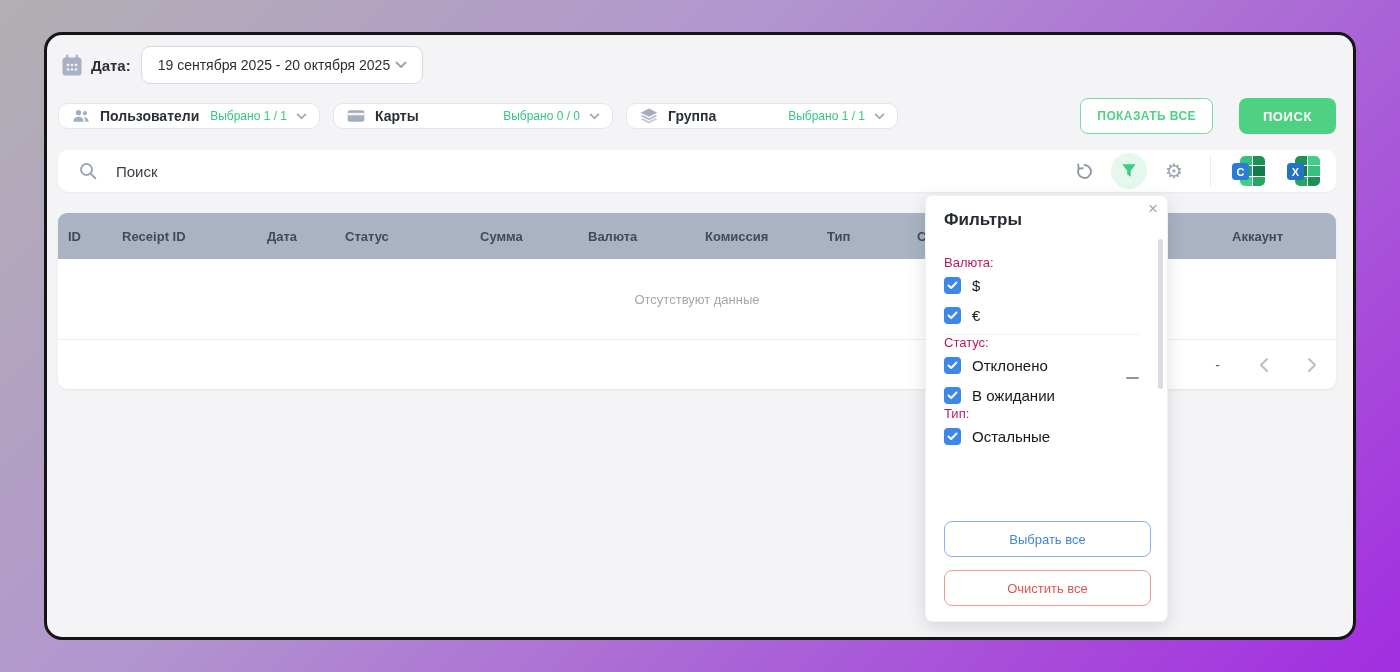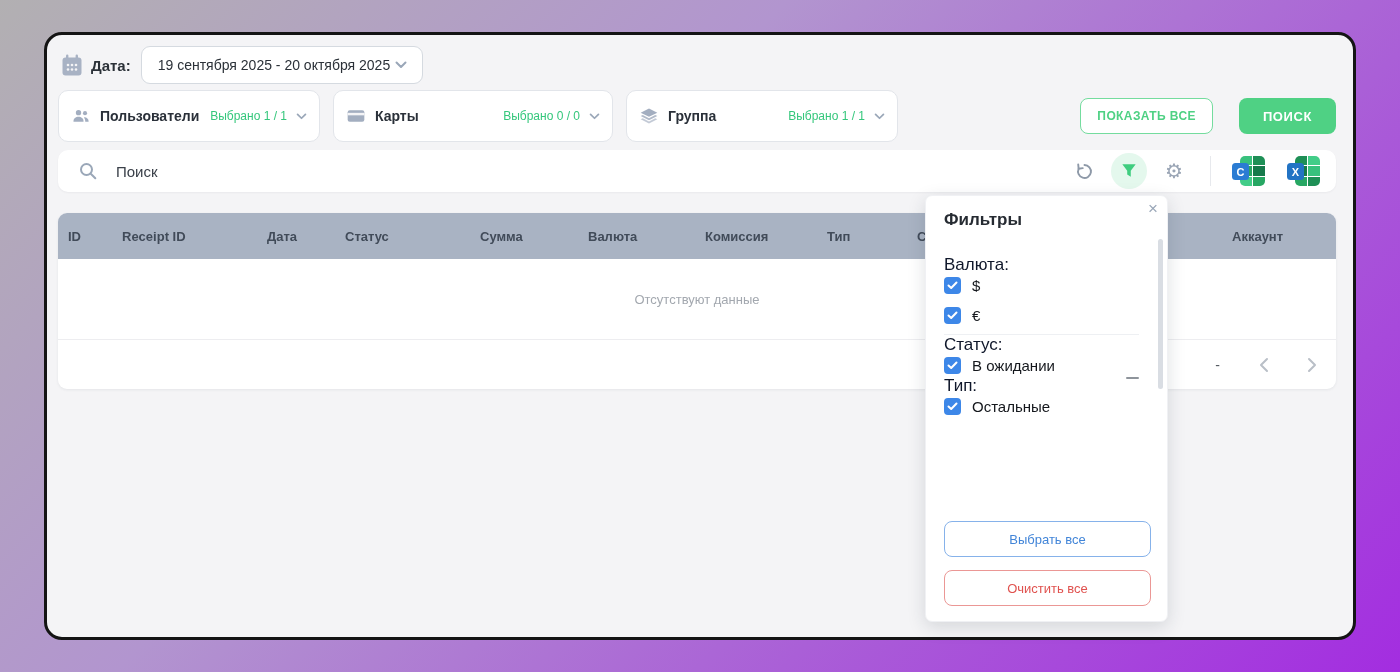--- a/index.html
+++ b/index.html
@@ -17,21 +17,21 @@
   .row-date{display:flex;align-items:center;height:38px;margin:0 0 13px 2px}
   .row-date .dlabel{font-size:15px;font-weight:700;color:#2b3138;margin:0 10px 0 7px}
   .date-select{
     display:flex;align-items:center;justify-content:space-between;box-sizing:border-box;
     width:282px;height:38px;padding:0 15px 0 16px;background:#fff;
     border:1px solid #d5dae0;border-radius:9px;font-size:14px;color:#2b3138;cursor:pointer;
   }
   
   .row-filters{display:flex;align-items:center;height:38px;margin-bottom:15px;gap:13px}
   .pill{
-    display:flex;align-items:center;gap:9px;box-sizing:border-box;height:52px;padding:0 12px;
+    display:flex;align-items:center;gap:9px;box-sizing:border-box;height:26px;padding:0 12px;
     background:#fff;border:1px solid #e2e5ea;border-radius:10px;cursor:pointer;
   }
   .pill .plabel{font-size:14px;font-weight:600;color:#2a3039}
   .pill .psel{margin-left:auto;font-size:12px;color:#35c77c;white-space:nowrap}
   .pill.w1{width:262px}.pill.w2{width:280px}.pill.w3{width:272px}
   .btn-outline{
     margin-left:auto;height:36px;padding:0 16px;background:#fff;border:1px solid #74dc9e;
     border-radius:8px;color:#4fd184;font-family:inherit;font-size:12px;font-weight:600;letter-spacing:.4px;cursor:pointer;
   }
   .btn-solid{
@@ -79,21 +79,21 @@
   .pg-btn{width:20px;height:20px;border:none;background:transparent;padding:0;display:flex;align-items:center;justify-content:center;cursor:pointer}
   .pg-gap{width:28px}
   
   .popup{
     position:absolute;left:925px;top:195px;width:243px;height:427px;z-index:10;box-sizing:border-box;
     background:#fff;border:1px solid #f0f1f4;border-radius:7px;box-shadow:0 5px 18px rgba(35,45,60,.15);
   }
   .popup-close{position:absolute;top:3px;right:9px;font-size:17px;color:#9aa7b8;cursor:pointer;line-height:20px}
   .popup-title{position:absolute;left:18px;top:14px;font-size:17px;font-weight:700;color:#262b32}
   .popup-scroll{position:absolute;left:0;top:48px;width:231px;height:259px;overflow:hidden;padding:0 18px;box-sizing:border-box}
-  .pgroup-label{font-size:17px;color:#0f172a;height:15px}
+  .pgroup-label{font-size:13px;color:#be185d;height:15px}
   .pgroup-label.first{margin-top:11px}
   .pgroup-label.after-div{margin-top:0}
   .pgroup-label.g3{}
   .pitem{display:flex;align-items:center;gap:11px;height:22px;margin-top:4px;cursor:pointer}
   .pitem + .pitem{margin-top:8px}
   .pitem .cbl{font-size:15px;font-weight:500;color:#14171c}
   .cb{width:17px;height:17px;border-radius:4px;background:#3d87e8;display:flex;align-items:center;justify-content:center;flex:none}
   .pdivider{height:1px;background:#eef0f3;margin-top:8px}
   .popup-sb{position:absolute;right:4px;top:43px;width:5px;height:150px;background:#d9dde3;border-radius:3px;cursor:pointer}
   .popup-dash{position:absolute;left:200px;top:181px;width:13px;height:2px;background:#8e949b;border-radius:1px}
@@ -308,20 +308,28 @@
     </div>
     <div class="pdivider"></div>
 
     <div class="pgroup-label after-div">Статус:</div>
     <div class="pitem">
       <span class="cb">
           <svg width="11" height="9" viewBox="0 0 11 9">
             <polyline points="1.5,4.5 4.2,7 9.5,1.5" fill="none" stroke="#fff" stroke-width="2" stroke-linecap="round" stroke-linejoin="round"></polyline>
           </svg>
         </span>
+      <span class="cbl">Отклонено</span>
+    </div>
+    <div class="pitem">
+      <span class="cb">
+          <svg width="11" height="9" viewBox="0 0 11 9">
+            <polyline points="1.5,4.5 4.2,7 9.5,1.5" fill="none" stroke="#fff" stroke-width="2" stroke-linecap="round" stroke-linejoin="round"></polyline>
+          </svg>
+        </span>
       <span class="cbl">В ожидании</span>
     </div>
 
     <div class="pgroup-label g3">Тип:</div>
     <div class="pitem">
       <span class="cb">
           <svg width="11" height="9" viewBox="0 0 11 9">
             <polyline points="1.5,4.5 4.2,7 9.5,1.5" fill="none" stroke="#fff" stroke-width="2" stroke-linecap="round" stroke-linejoin="round"></polyline>
           </svg>
         </span>

